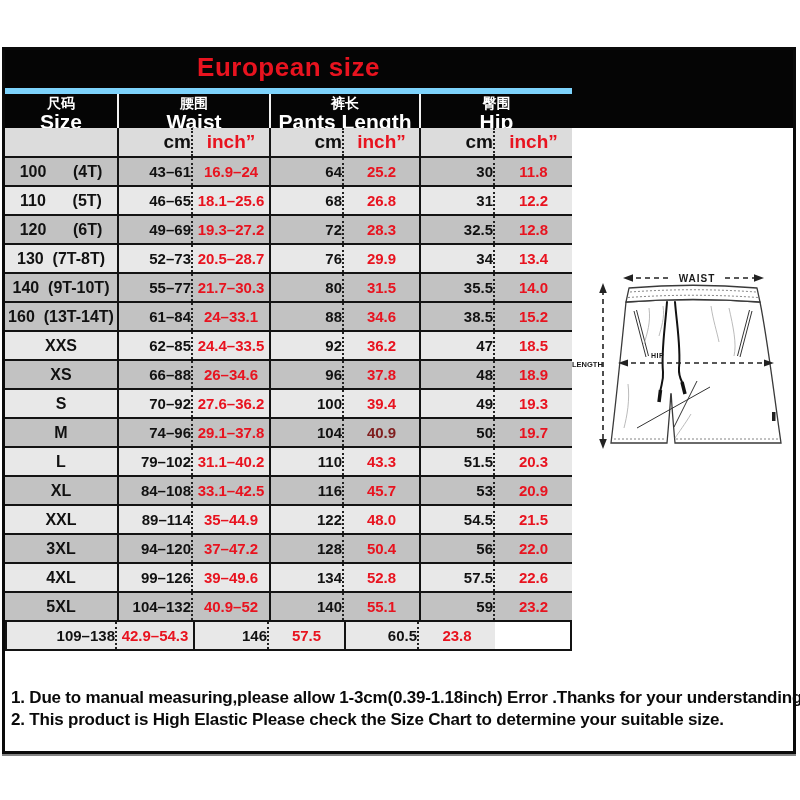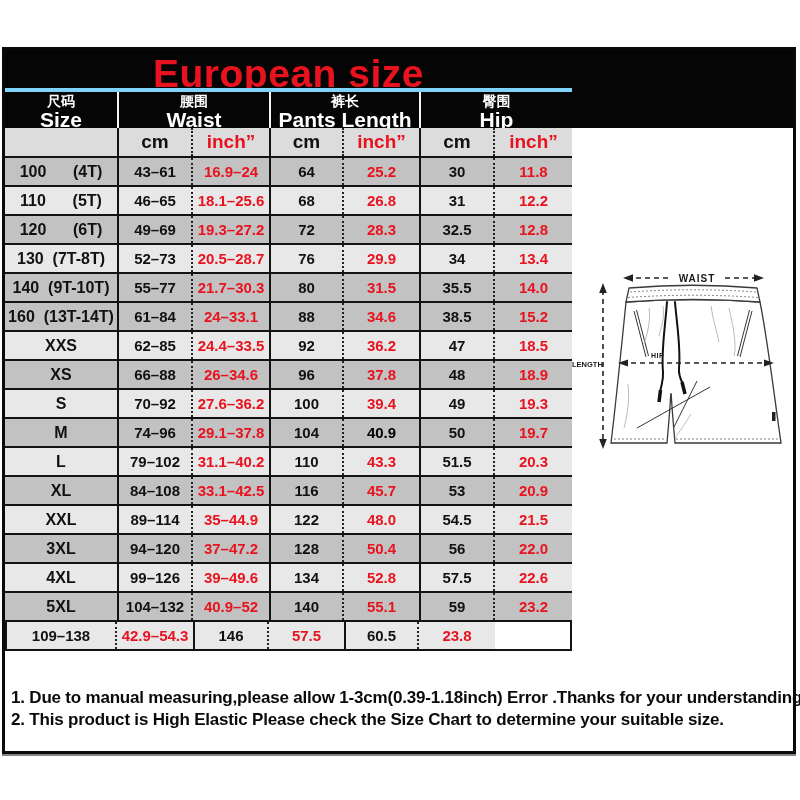--- a/index.html
+++ b/index.html
@@ -10,27 +10,27 @@
   }
   .panel {
     position:absolute; left:2px; top:47px; width:794px; height:707px;
     border:3px solid #0a0a0a; background:#fff;
     box-shadow:0 2px 0 rgba(110,110,110,.85);
   }
   
   .top-black { position:absolute; left:0; top:0; width:788px; height:78px; background:#050505; }
   .title {
     position:absolute; left:0; top:2px; width:567px; text-align:center;
-    font-size:39px; font-weight:700; letter-spacing:.5px;
+    font-size:26px; font-weight:700; letter-spacing:.5px;
   }
   
   .ghead {
     position:absolute; left:0; top:38px; width:567px; height:40px;
     display:grid; grid-template-columns:112px 152px 150px 153px;
-    background:#050505; border-top:4px solid #7dd3fc;
+    background:#050505; border-top:6px solid #7dd3fc;
   }
   .gcell { color:#fff; text-align:center; line-height:1; padding-top:2px; }
   .gcell + .gcell { border-left:2px solid #f2f2f2; }
   .gcell .zh { font-size:14px; font-weight:700; }
   .gcell .en { font-size:21px; font-weight:700; margin-top:1px;text-align:center; }
   
   .subhead, .trow {
     display:grid; grid-template-columns:112px 76px 76px 75px 75px 76px 77px;
     width:567px;
   }
@@ -42,21 +42,21 @@
   #rows { position:absolute; left:0; top:108px; width:569px; }
   .trow { height:29px; border-bottom:2px solid #131313; border-right:2px solid #131313; }
   .trow.dark  .cell { background:#c2c2c2; }
   .trow.light .cell { background:#e8e8e8; }
   .cell {
     text-align:center; font-weight:700; font-size:15px; line-height:27px;
     color:#111; overflow:hidden; white-space:pre;
   }
   .trow .cell { line-height:27px; }
   .cell.size { font-size:16px; }
-  .cell.gb { border-left:2px solid #131313; }
+  .cell.gb { border-left:2px solid #131313;text-align:right; }
   .cell.cm { border-right:2px dotted #222; }
   .red { color:#e8131f; }
   
   .notes {
     position:absolute; left:0; top:630px; width:788px; padding:7px 6px 0 6px;
     font-weight:700; font-size:17px; letter-spacing:-0.2px; color:#0a0a0a;
     line-height:1.32; white-space:nowrap;
   }
   
   .diagram { position:absolute; left:566px; top:214px; width:220px; height:205px; }
@@ -187,21 +187,21 @@
           <div class="cell gb cm">100</div>
           <div class="cell red" style="color: rgb(232, 19, 31);">39.4</div>
           <div class="cell gb cm">49</div>
           <div class="cell red" style="color: rgb(232, 19, 31);">19.3</div>
         </div>
         <div class="trow dark">
           <div class="cell size">M</div>
           <div class="cell gb cm">74–96</div>
           <div class="cell red" style="color: rgb(232, 19, 31);">29.1–37.8</div>
           <div class="cell gb cm">104</div>
-          <div class="cell red" style="color: #000000;">40.9</div>
+          <div class="cell red" style="color: #7f1d1d;">40.9</div>
           <div class="cell gb cm">50</div>
           <div class="cell red" style="color: rgb(232, 19, 31);">19.7</div>
         </div>
         <div class="trow light">
           <div class="cell size">L</div>
           <div class="cell gb cm">79–102</div>
           <div class="cell red" style="color: rgb(232, 19, 31);">31.1–40.2</div>
           <div class="cell gb cm">110</div>
           <div class="cell red" style="color: rgb(232, 19, 31);">43.3</div>
           <div class="cell gb cm">51.5</div>

